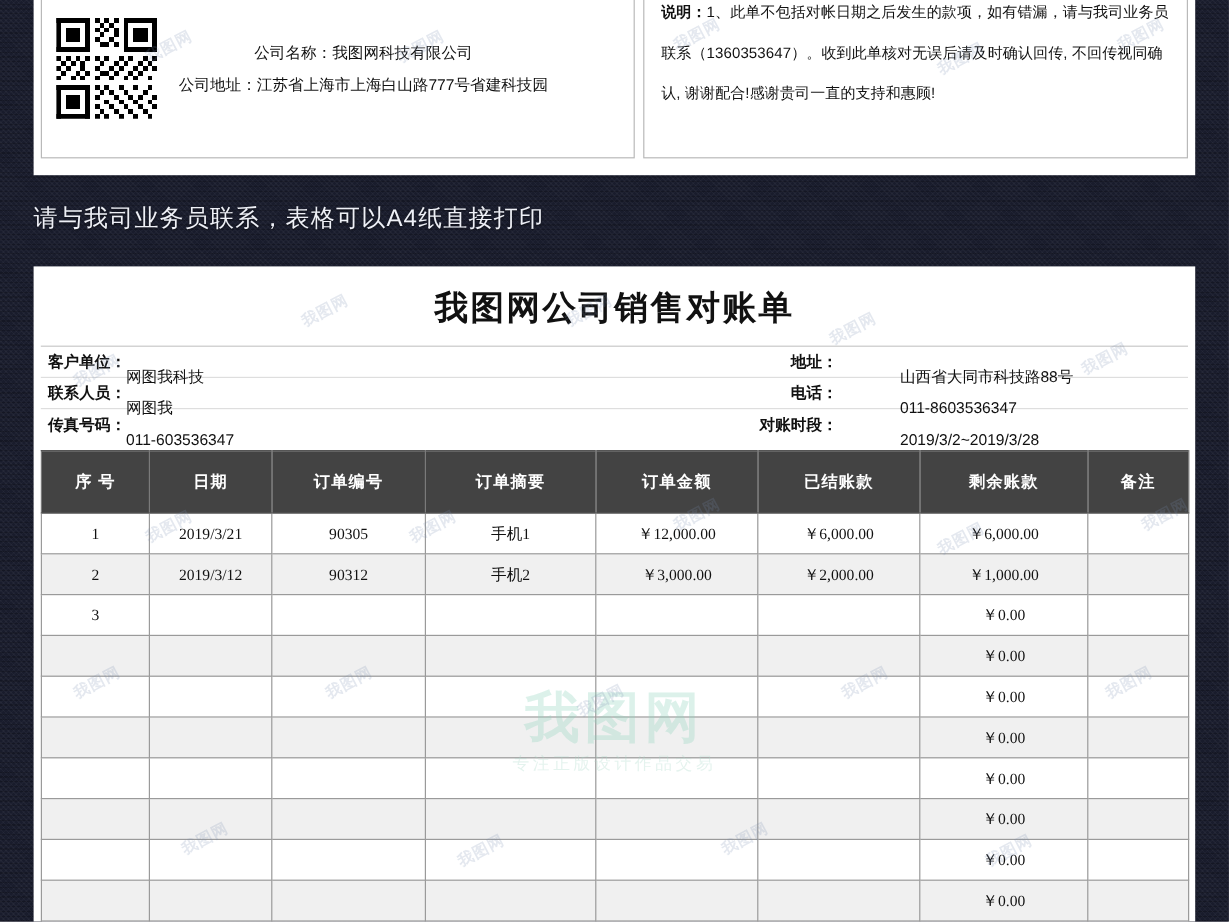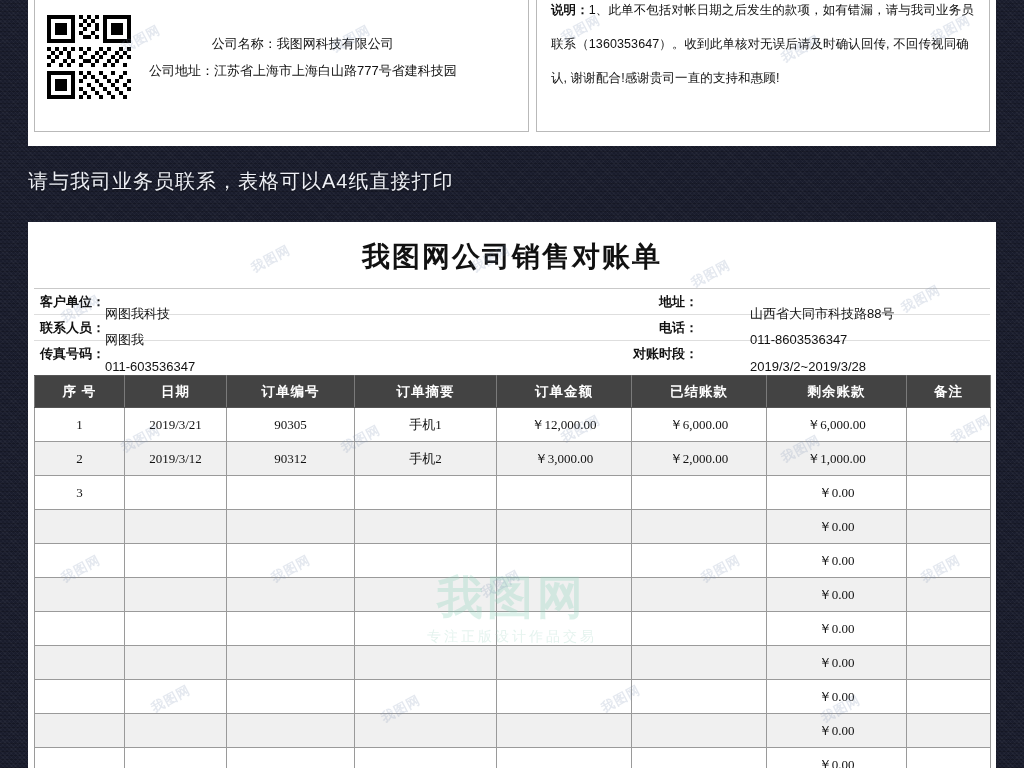--- a/index.html
+++ b/index.html
@@ -138,21 +138,21 @@
     margin: 8px 6px 0 6px;
     width: 956px;
     border-collapse: collapse;
     table-layout: fixed;
     font-size: 12.5px;
   }
   table.ledger th {
     background: #434343;
     color: #ffffff;
     font-weight: bold;
-    height: 32px;
+    height: 52px;
     border: 1px solid #555;
     border-left-color: #7a7a7a;
     border-right-color: #7a7a7a;
     letter-spacing: 1px;
     font-size: 13.5px;
   }
   table.ledger td {
     height: 34px;
     border: 1px solid #9a9a9a;
     text-align: center;

